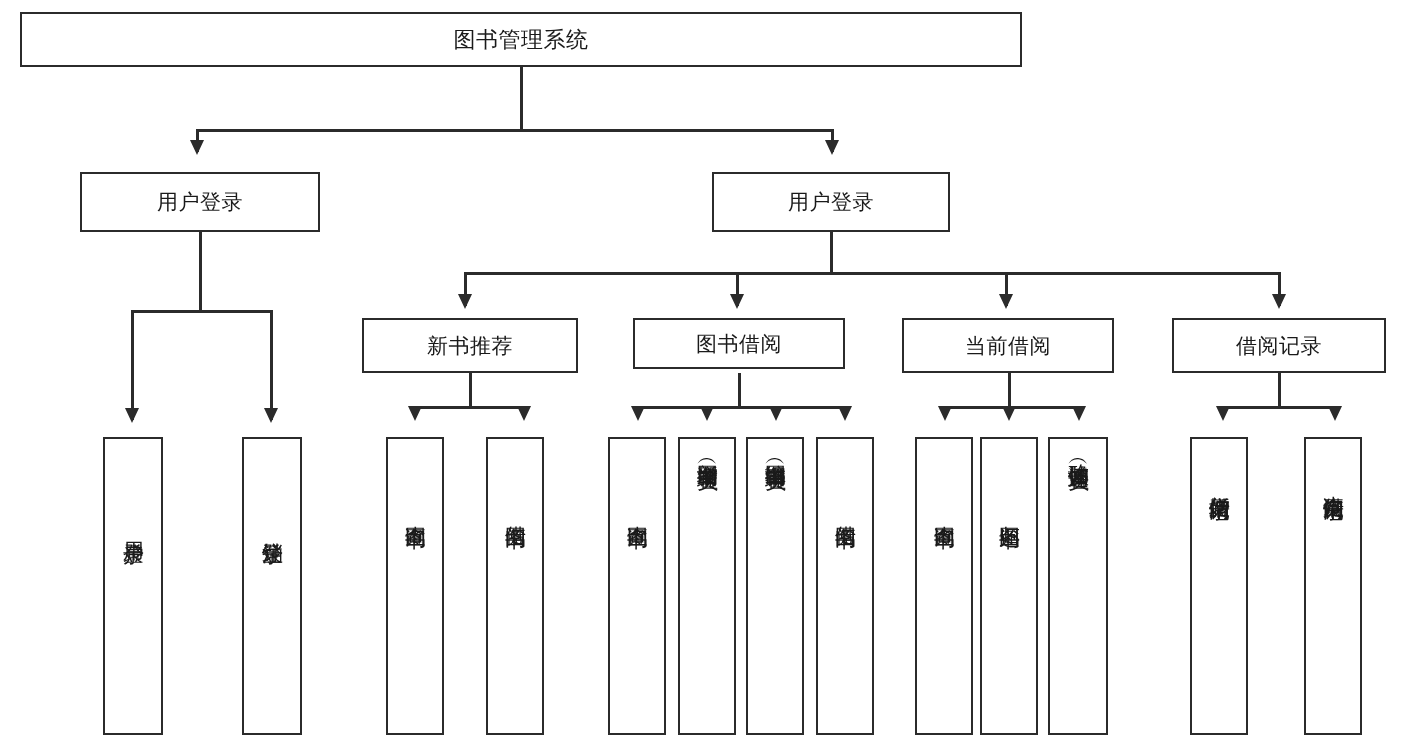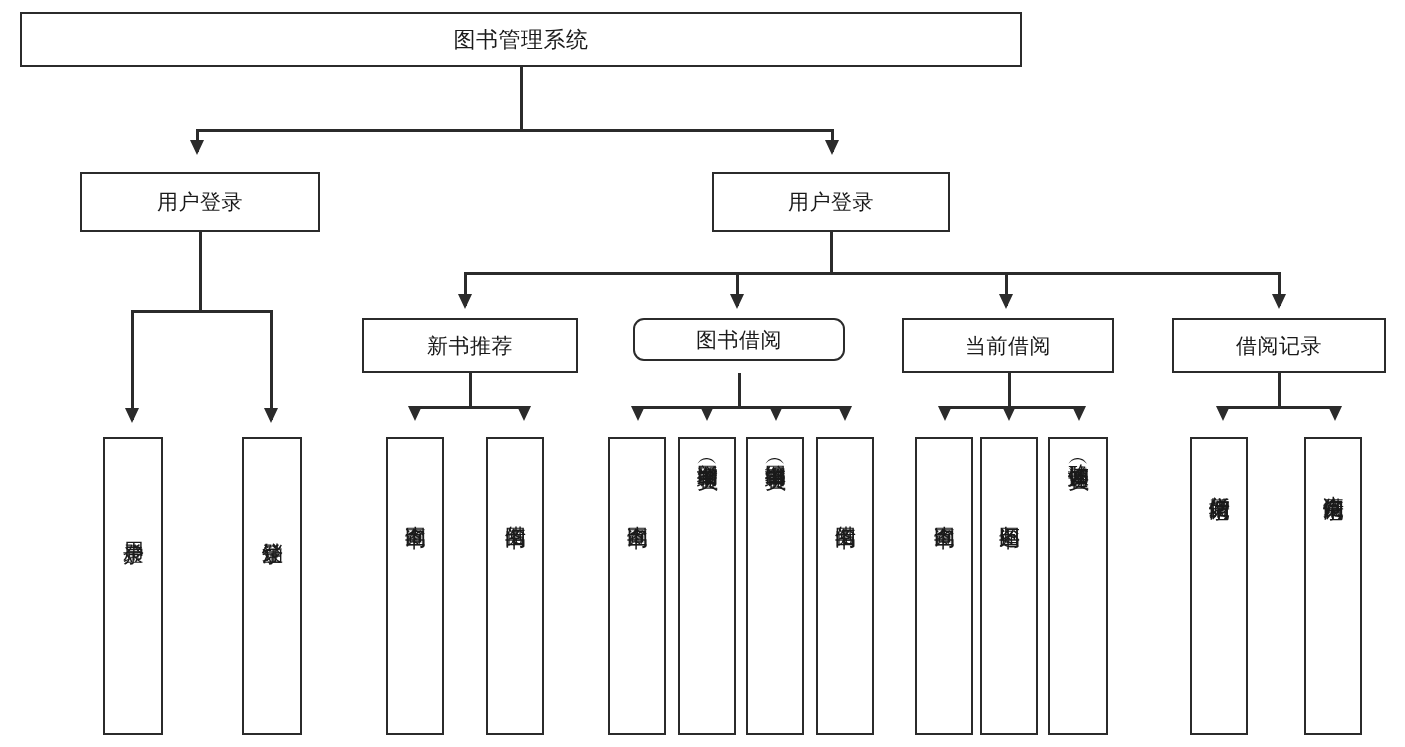--- a/index.html
+++ b/index.html
@@ -118,21 +118,21 @@
   <div class="ln vln" style="left:736px; top:272px; height:34px;"></div>
   <div class="arrow" style="left:730px; top:294px;"></div>
   <div class="ln vln" style="left:1005px; top:272px; height:34px;"></div>
   <div class="arrow" style="left:999px; top:294px;"></div>
   <div class="ln vln" style="left:1278px; top:272px; height:34px;"></div>
   <div class="arrow" style="left:1272px; top:294px;"></div>
 
   <div class="node h" style="left:362px; top:318px; width:216px; height:55px;">
     <span>新书推荐</span>
   </div>
-  <div class="node h" style="left:633px; top:318px; width:212px; height:43px;border-radius:11px;">
+  <div class="node h" style="left:633px; top:318px; width:212px; height:51px;">
     <span>图书借阅</span>
   </div>
   <div class="node h" style="left:902px; top:318px; width:212px; height:55px;">
     <span>当前借阅</span>
   </div>
   <div class="node h" style="left:1172px; top:318px; width:214px; height:55px;">
     <span>借阅记录</span>
   </div>
 
   <div class="ln vln" style="left:469px; top:373px; width:2.5px; height:35px;"></div>

